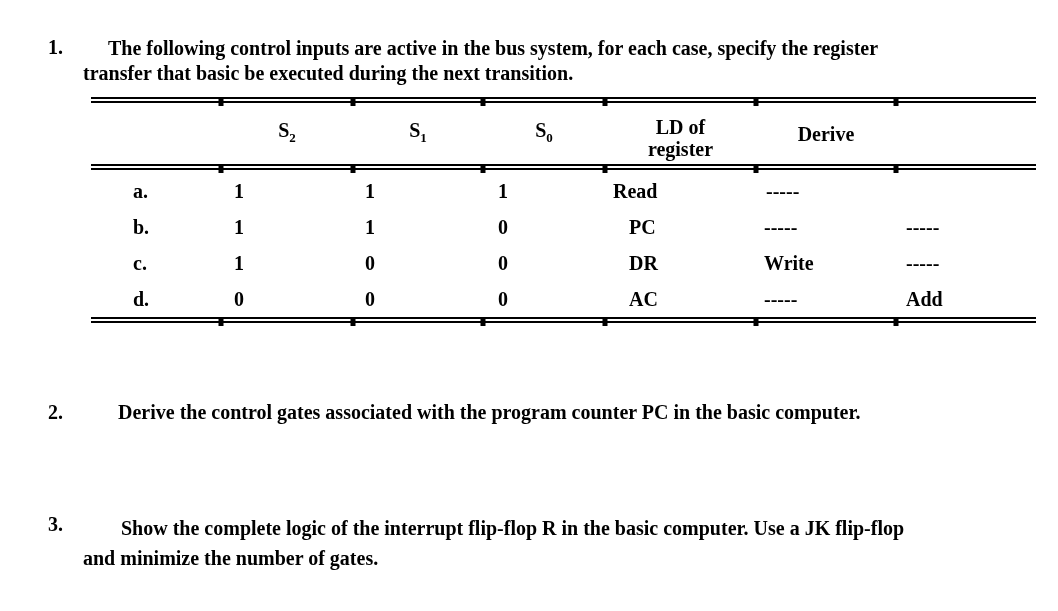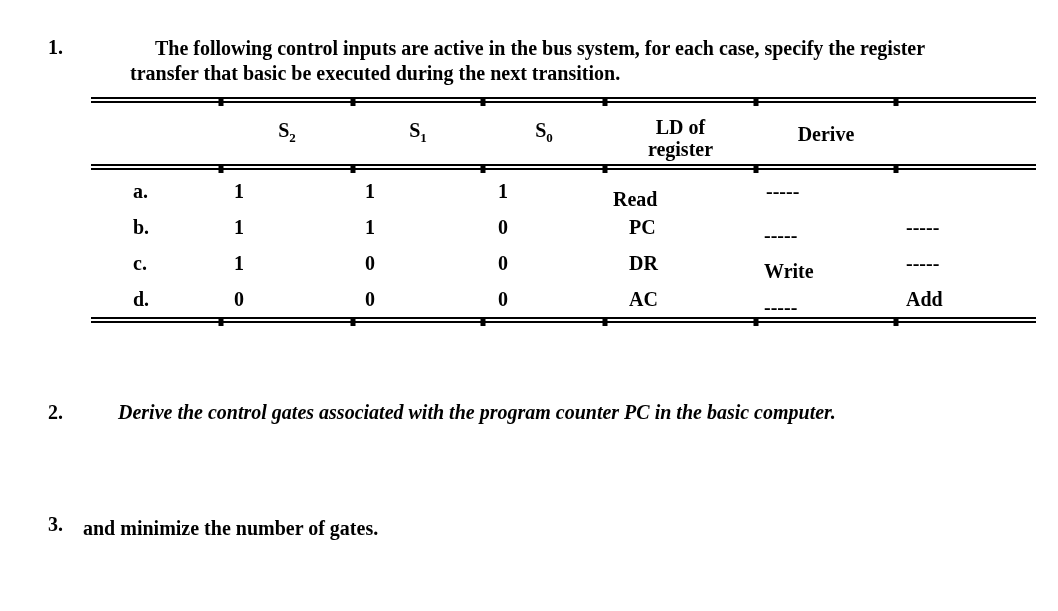--- a/index.html
+++ b/index.html
@@ -18,24 +18,24 @@
     left:48px;
     font-size:20px;
   }
   .q-text{
     position:absolute;
     left:83px;
     width:946px;
     font-size:20px;
   }
   .q-line{white-space:nowrap;}
-  .q1 .q-line{line-height:25px;margin-left:47px;}
+  .q1 .q-line{line-height:25px;}
   .q3 .q-line{line-height:30px;}
   .q1 .q-line.first{padding-left:25px;}
-  .q2 .q-line.first{padding-left:35px;font-style:italic;}
+  .q2 .q-line.first{padding-left:35px;}
   .q3 .q-line.first{padding-left:38px;}
   .q1-top{top:36px;}
   .q2-top{top:401px;}
   .q3-top{top:513px;}
   
   .qtable{
     position:absolute;
     left:91px;top:97px;
     width:945px;height:230px;
   }
@@ -80,21 +80,21 @@
     position:absolute;left:0;top:76px;
     width:945px;
   }
   .body-row{height:36px;line-height:36px;font-size:20px;}
   .body-row > div{text-align:left;}
   .c0{padding-left:42px;}
   .c1{padding-left:13px;}
   .c2{padding-left:12px;}
   .c3{padding-left:15px;}
   .c4{padding-left:24px;}
-  .c5{padding-left:8px;margin-top:8px;}
+  .c5{padding-left:8px;}
   .c6{padding-left:10px;}
 </style>
 </head>
 <body>
 
 <div class="page">
 
   <span class="q-num q1-top">1.</span>
   <div class="q-text q1 q1-top">
     <div class="q-line first">The following control inputs are active in the bus system, for each case, specify the register</div>
@@ -184,16 +184,17 @@
 
   </div>
 
   <span class="q-num q2-top">2.</span>
   <div class="q-text q2 q2-top">
     <div class="q-line first">Derive the control gates associated with the program counter PC in the basic computer.</div>
   </div>
 
   <span class="q-num q3-top">3.</span>
   <div class="q-text q3 q3-top">
+    <div class="q-line first">Show the complete logic of the interrupt flip-flop R in the basic computer. Use a JK flip-flop</div>
     <div class="q-line">and minimize the number of gates.</div>
   </div>
 
 </div>
 
 </body></html>

